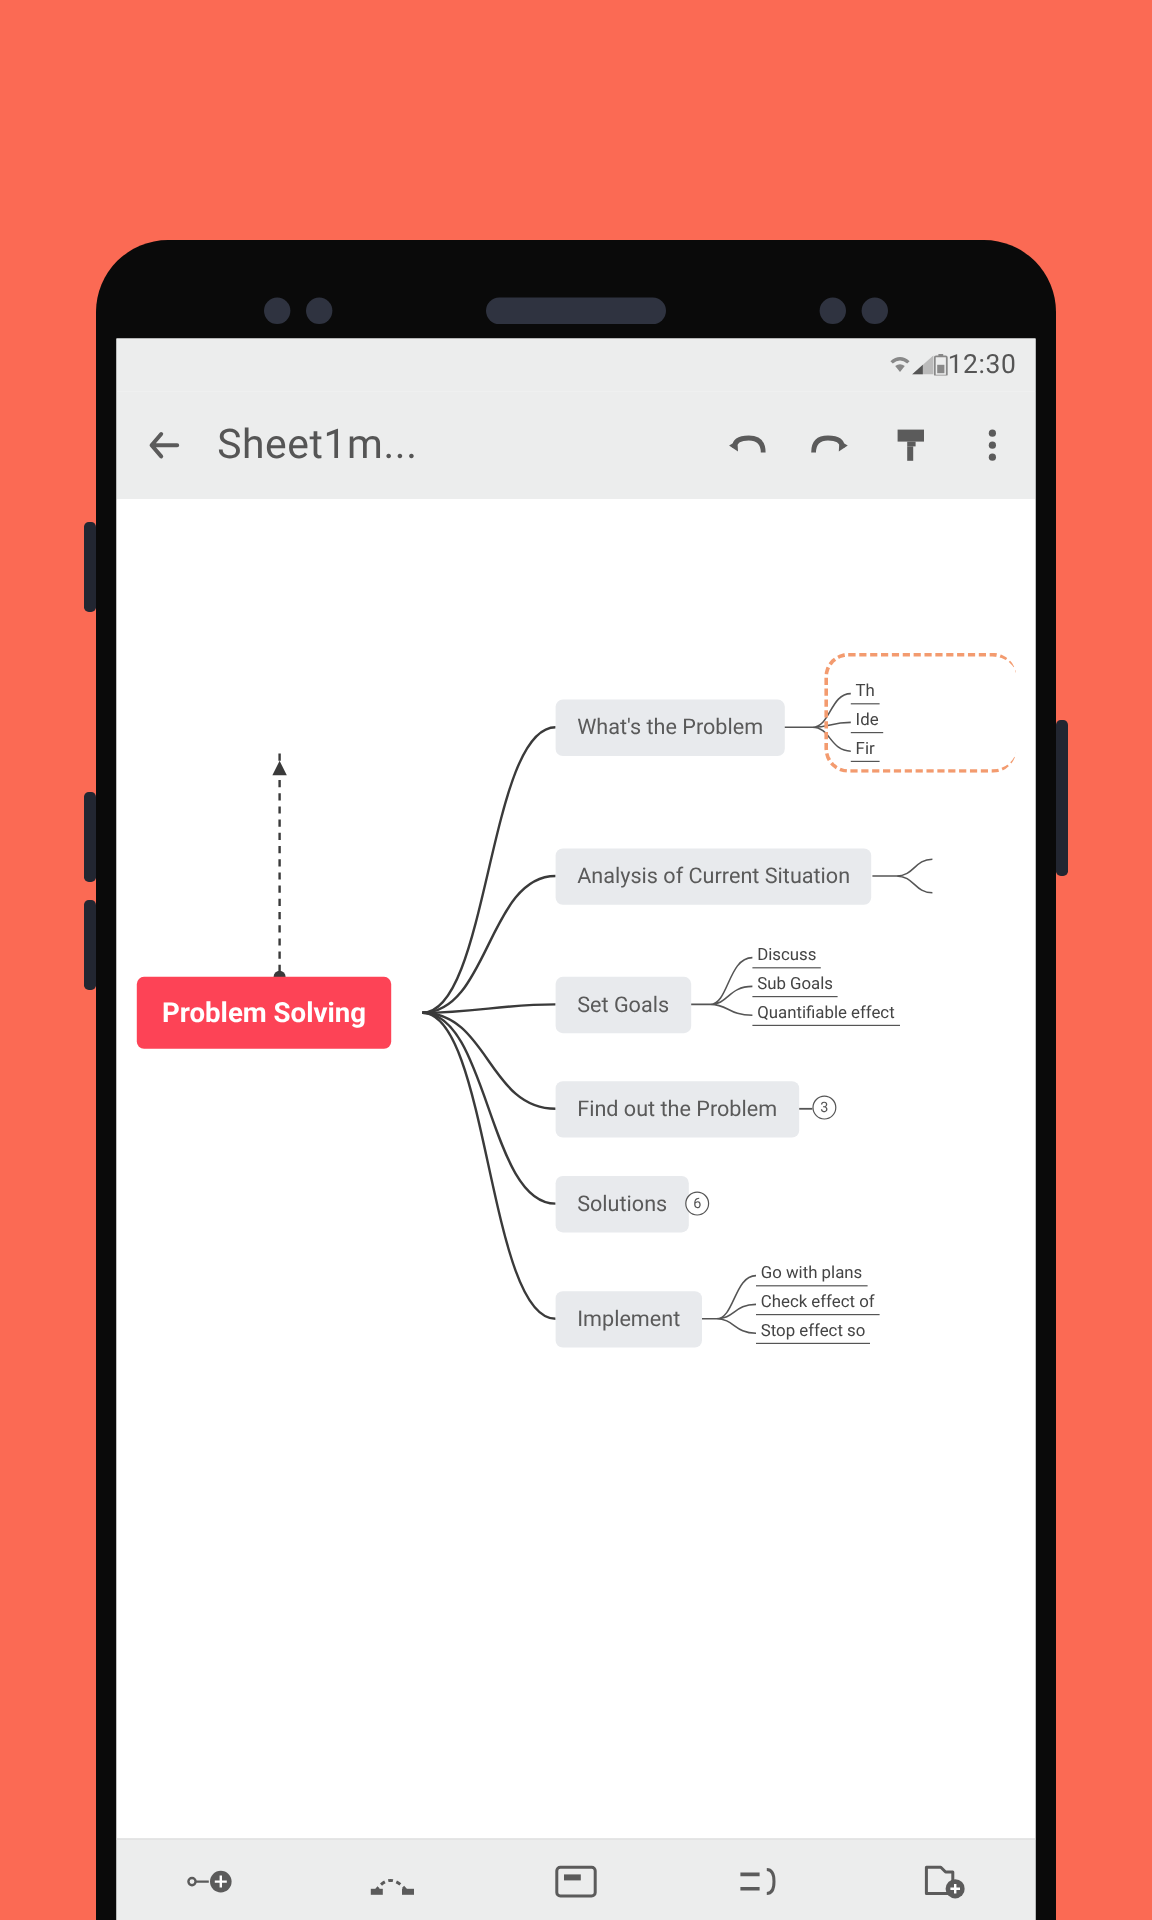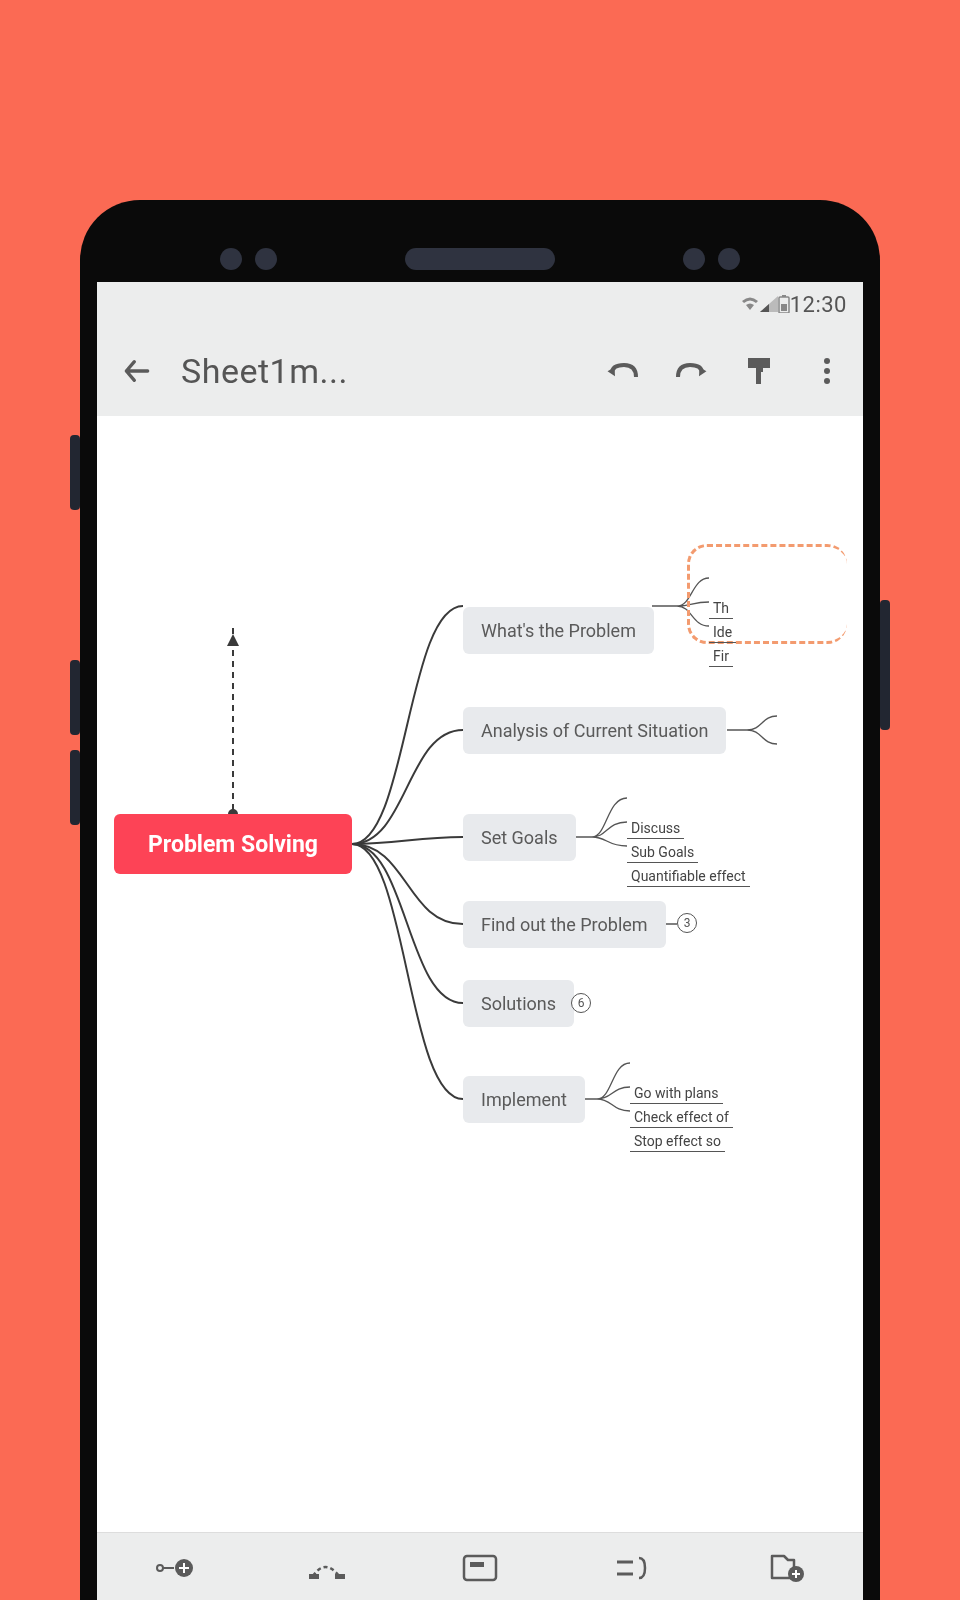--- a/index.html
+++ b/index.html
@@ -133,21 +133,21 @@
     top: 134px;
     bottom: 168px;
     background: #fff;
     overflow: hidden;
   }
   
   .central-topic {
     position: absolute;
     left: 17px;
     top: 398px;
-    width: 238px;
+    width: 212px;
     height: 60px;
     background: #fd4356;
     color: #fff;
     border-radius: 6px;
     display: flex;
     align-items: center;
     justify-content: center;
     font-size: 23px;
     font-weight: 700;
   }
@@ -166,21 +166,21 @@
   
   .topic-node {
     position: absolute;
     background: #e8eaed;
     color: #5a5a5a;
     border-radius: 6px;
     padding: 13px 18px;
     font-size: 18px;
     white-space: nowrap;
   }
-  .topic-node.n1 { left: 366px; top: 167px; margin-top: 24px; }
+  .topic-node.n1 { left: 366px; top: 167px; }
   .topic-node.n2 { left: 366px; top: 291px; }
   .topic-node.n3 { left: 366px; top: 398px; }
   .topic-node.n4 { left: 366px; top: 485px; }
   .topic-node.n5 { left: 366px; top: 564px; }
   .topic-node.n6 { left: 366px; top: 660px; }
   
   .badge-circle {
     position: absolute;
     width: 20px;
     height: 20px;
@@ -196,21 +196,20 @@
   .badge-circle.b4 { left: 580px; top: 497px; }
   .badge-circle.b5 { left: 474px; top: 577px; }
   
   .sub-item {
     position: absolute;
     font-size: 14px;
     color: #444;
     white-space: nowrap;
     border-bottom: 1px solid #555;
     padding: 2px 4px 2px 4px;
-    margin-top: 32px;
   }
   
   .sub-item.s1a { left: 612px; top: 150px; }
   .sub-item.s1b { left: 612px; top: 174px; }
   .sub-item.s1c { left: 612px; top: 198px; }
   
   .sub-item.s3a { left: 530px; top: 370px; }
   .sub-item.s3b { left: 530px; top: 394px; }
   .sub-item.s3c { left: 530px; top: 418px; }
   

